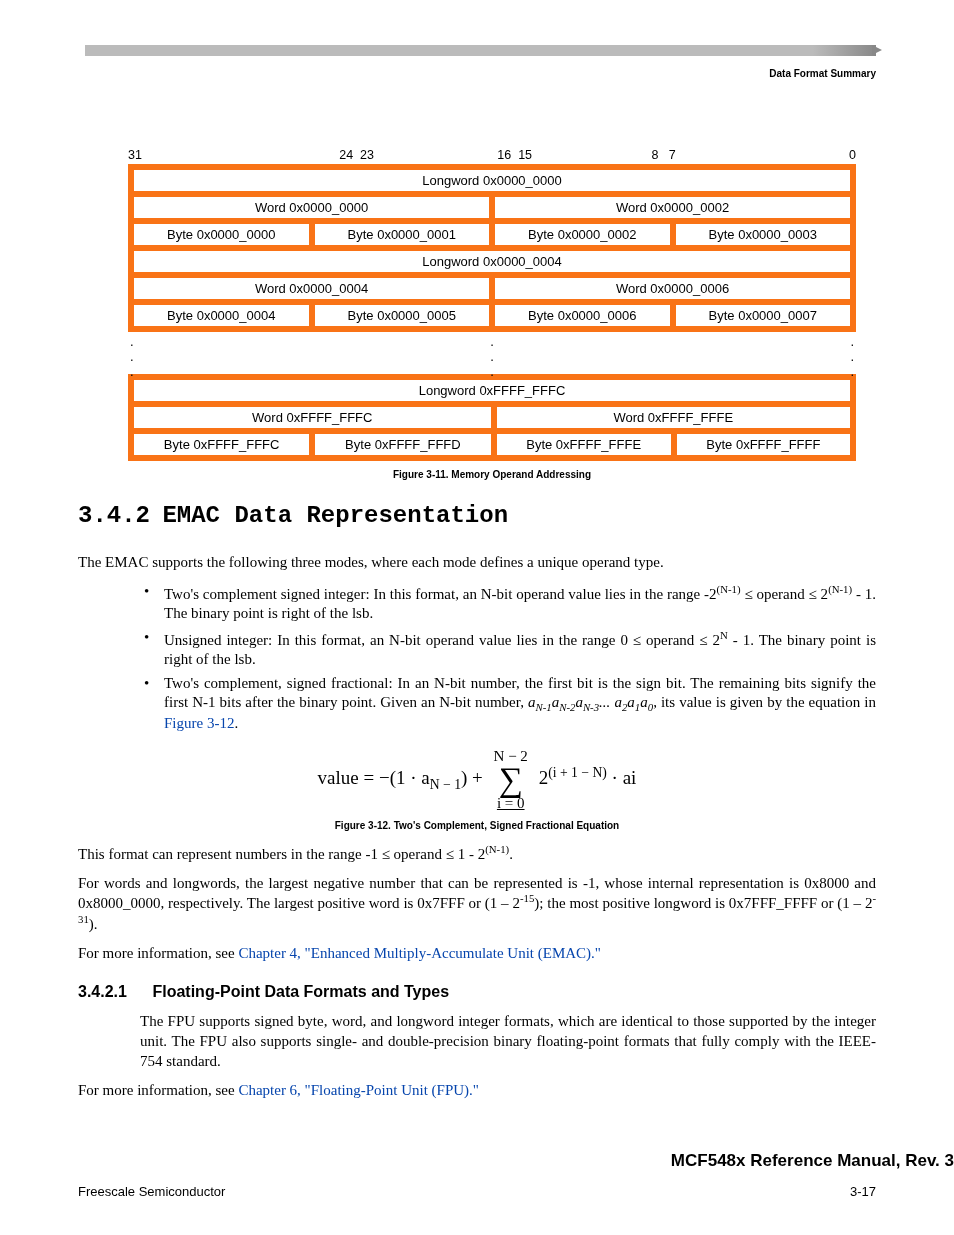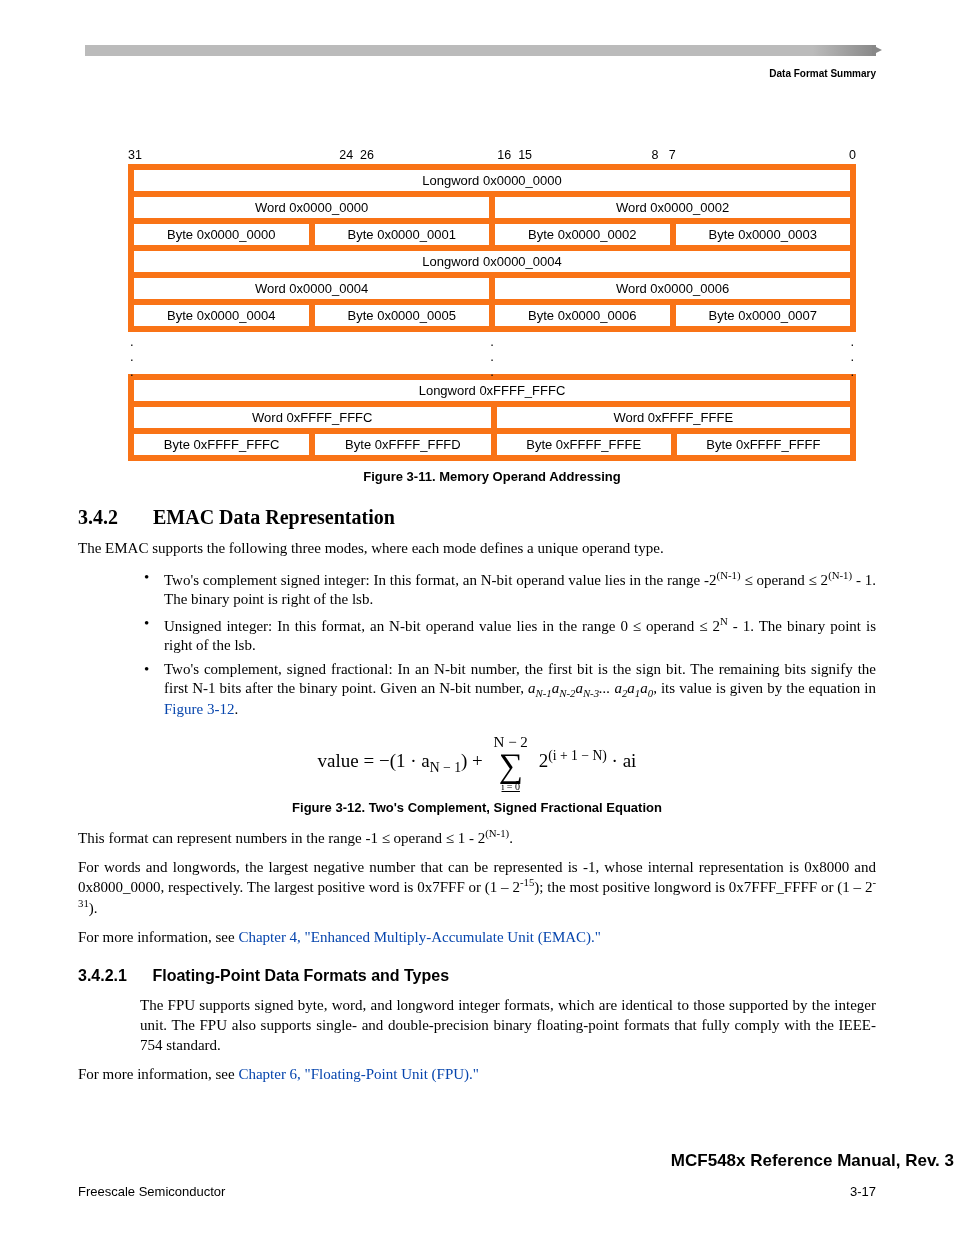--- a/index.html
+++ b/index.html
@@ -70,29 +70,29 @@
     padding:2px 0;
   }
   .ellipses .row { display:flex; }
   .ellipses .row span:first-child{ flex:1; text-align:left; padding-left:2px;}
   .ellipses .row span:nth-child(2){ flex:0; text-align:center;}
   .ellipses .row span:last-child{ flex:1; text-align:right; padding-right:2px;}
   .fig-cap {
     text-align:center;
     font-family: Arial, Helvetica, sans-serif;
     font-weight:bold;
-    font-size:13px;
+    font-size:10px;
     margin-top:8px;
   }
   h2.sec {
-    font-family: Liberation Serif, serif;
-    font-weight:bold;
-    font-size:20px;
+    font-family: Liberation Mono, monospace;
+    font-weight:bold;
+    font-size:24px;
     margin-top:22px;
-    margin-bottom:10px;
+    margin-bottom:24px;
   }
   h2.sec .num { display:inline-block; width:70px; }
   h3.subsec {
     font-family: Arial, Helvetica, sans-serif;
     font-weight:bold;
     font-size:16px;
     margin-top:20px;
     margin-bottom:10px;
   }
   h3.subsec .num { display:inline-block; width:70px; }
@@ -104,21 +104,21 @@
   a.link { color: #0645ad; text-decoration:none;}
   .equation {
     text-align:center;
     font-size:19px;
     margin:14px 0 8px 0;
     font-family: "Times New Roman", serif;
   }
   .eq-sum{ display:inline-block; vertical-align:middle; text-align:center; margin:0 6px;}
   .eq-sum .top{ font-size:15px; display:block;}
   .eq-sum .sigma{ font-size:34px; line-height:30px; display:block;}
-  .eq-sum .bot{ font-size:10px; display:block;text-decoration:underline;}
+  .eq-sum .bot{ font-size:15px; display:block;text-decoration:underline;}
   sup{font-size:0.72em;}
   sub{font-size:0.72em;}
   .footer-center{
     position:absolute;
     bottom:64px;
     left:0; right:0;
     text-align:right;
     font-family: Arial, Helvetica, sans-serif;
     font-weight:bold;
     font-size:17px;
@@ -141,21 +141,21 @@
 </style>
 </head>
 <body>
 
 <div class="top-bar"></div>
 <div class="header-right">Data Format Summary</div>
 
 <div class="table-wrap">
   <div class="bitrow">
     <span>31</span>
-    <span style="position:relative; left:44px;"><span>24</span>&nbsp;&nbsp;<span>26</span></span>
+    <span style="position:relative; left:44px;"><span>24</span>&nbsp;&nbsp;<span>23</span></span>
     <span style="position:relative; left:14px;"><span>16</span>&nbsp;&nbsp;<span>15</span></span>
     <span style="position:relative; left:-20px;"><span>8</span>&nbsp;&nbsp;&nbsp;<span>7</span></span>
     <span>0</span>
   </div>
 
   <table class="memtable">
     <tbody>
         <tr>
           <td colspan="4">Longword 0x0000_0000</td>
         </tr>

